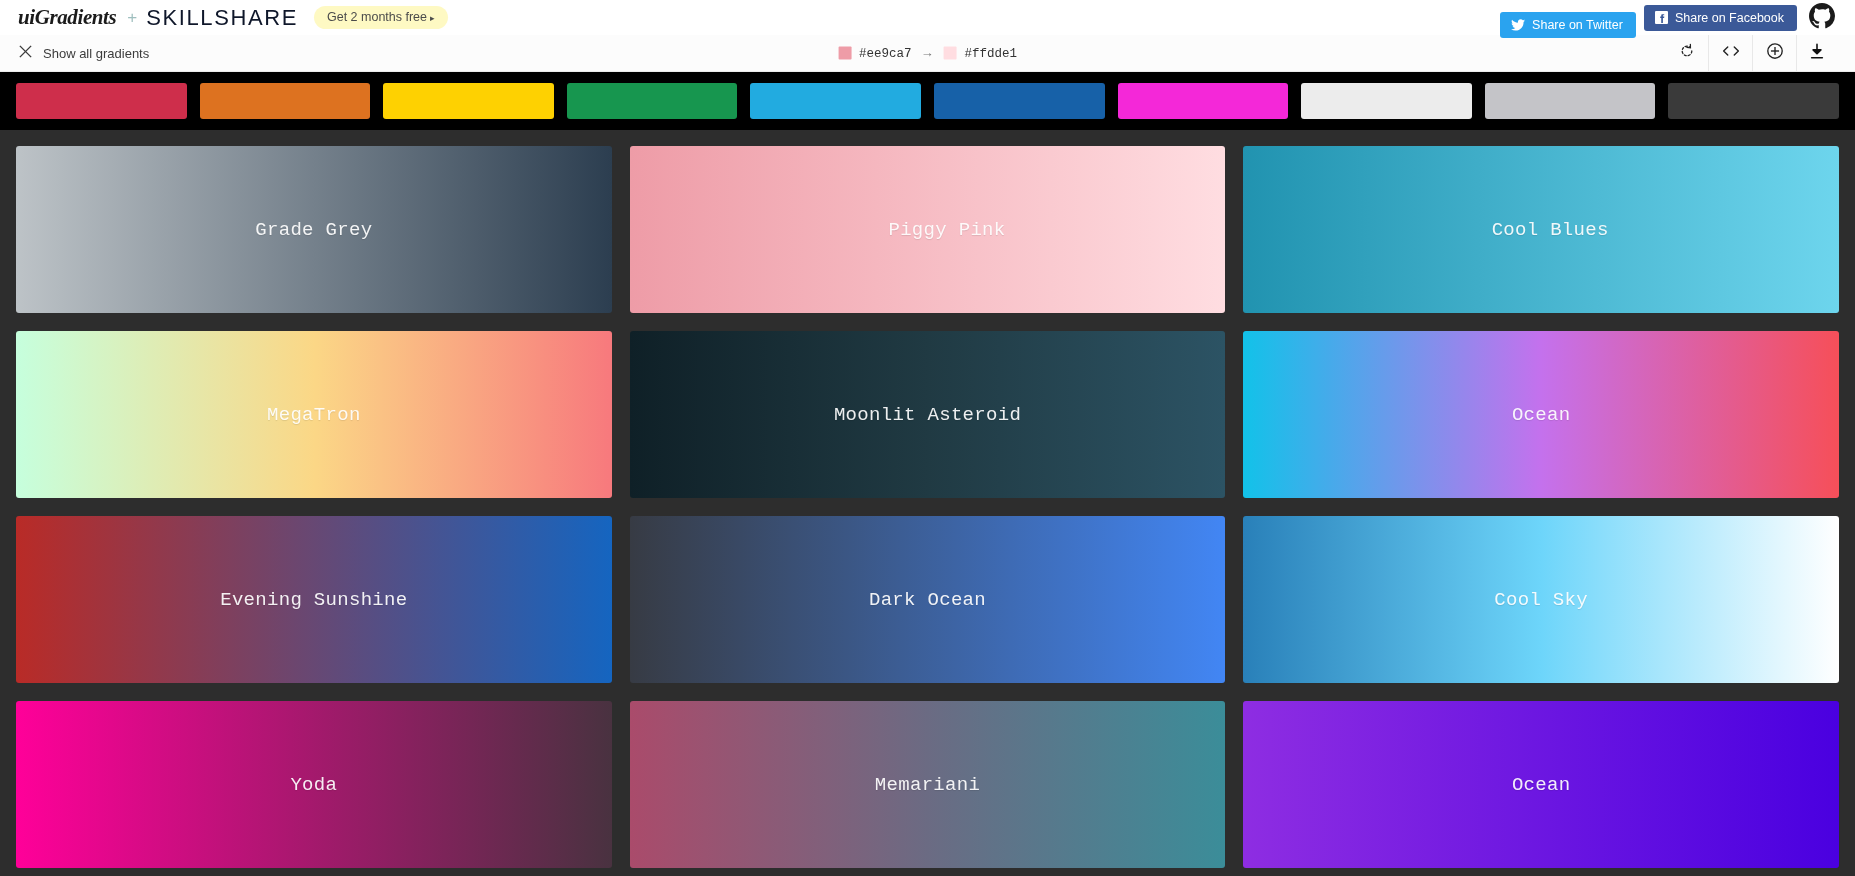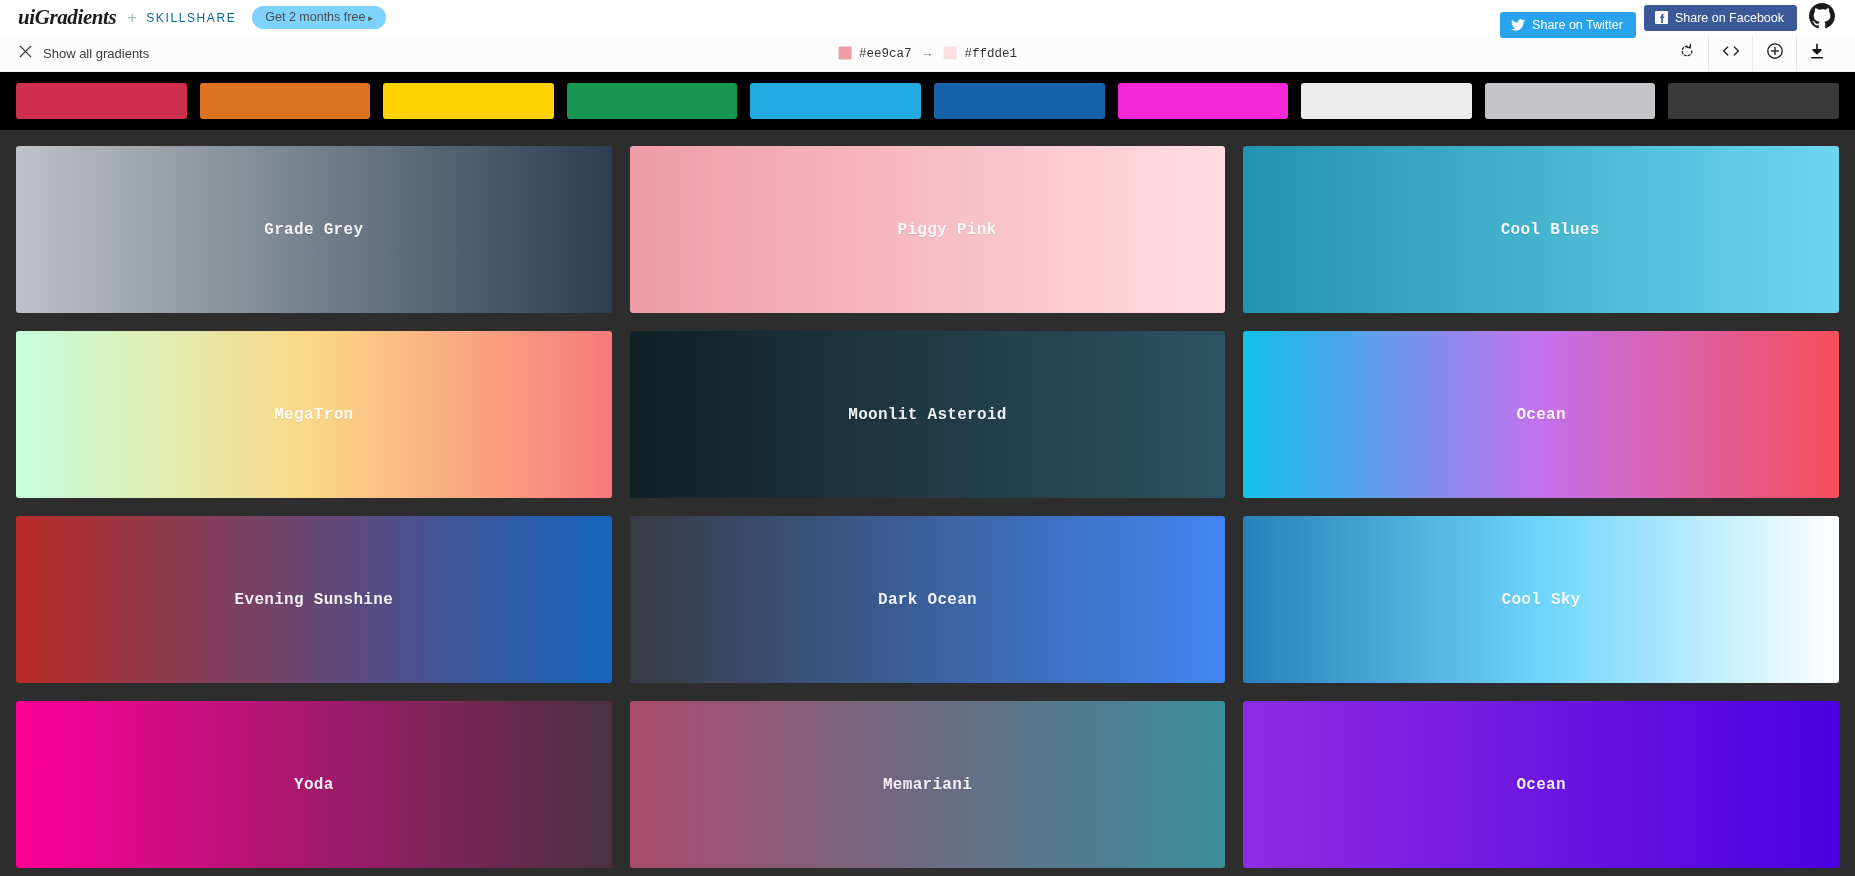--- a/index.html
+++ b/index.html
@@ -30,29 +30,29 @@
     color: #1b1b1b;
     letter-spacing: -0.4px;
   }
   .brand-plus {
     color: #9fbfbf;
     font-size: 17px;
     margin: 0 9px 0 11px;
     font-weight: 400;
   }
   .brand-partner {
-    color: #0369a1;
-    font-size: 12px;
+    color: #0f172a;
+    font-size: 22px;
     letter-spacing: 1.6px;
     font-weight: 400;
     text-align: center;
   }
   .promo-pill {
     margin-left: 16px;
-    background: #7dd3fc;
+    background: #fef9c3;
     border-radius: 12px;
     padding: 4px 13px 5px;
     font-size: 12.5px;
     color: #4b4b4b;
     white-space: nowrap;
     cursor: pointer;
   }
   .promo-pill .caret { font-size: 9px; margin-left: 3px; }
 
   .header-spacer { flex: 1; }
@@ -160,26 +160,25 @@
   .gcard {
     border-radius: 3px;
     display: flex;
     align-items: center;
     justify-content: center;
     cursor: pointer;
     position: relative;
   }
   .gcard-label {
     font-family: "Liberation Mono", monospace;
-    font-size: 16px;
+    font-size: 19px;
     color: rgba(255,255,255,0.92);
     letter-spacing: 0.3px;
     text-shadow: 0 1px 1px rgba(0,0,0,0.10);
     user-select: none;
-    font-weight: bold;
   }
 </style>
 </head>
 <body>
 
 <div class="header">
   <span class="brand-logo">uiGradients</span>
   <span class="brand-plus">+</span>
   <span class="brand-partner">SKILLSHARE</span>
   <div class="promo-pill">

